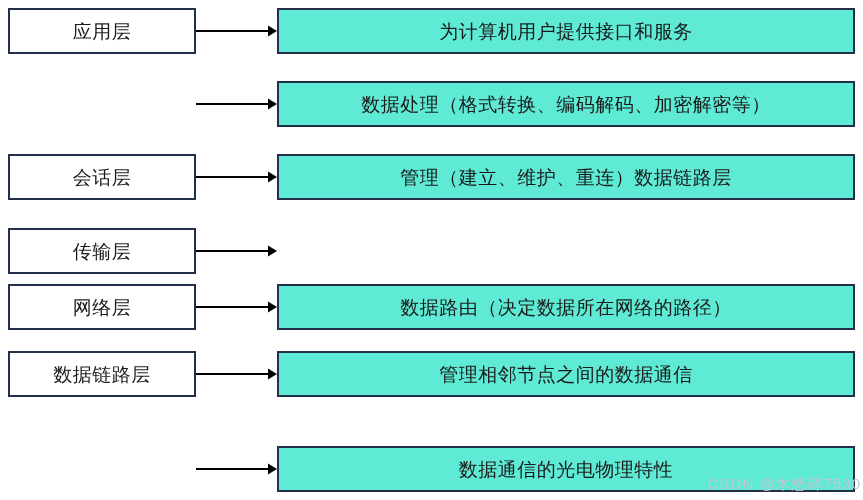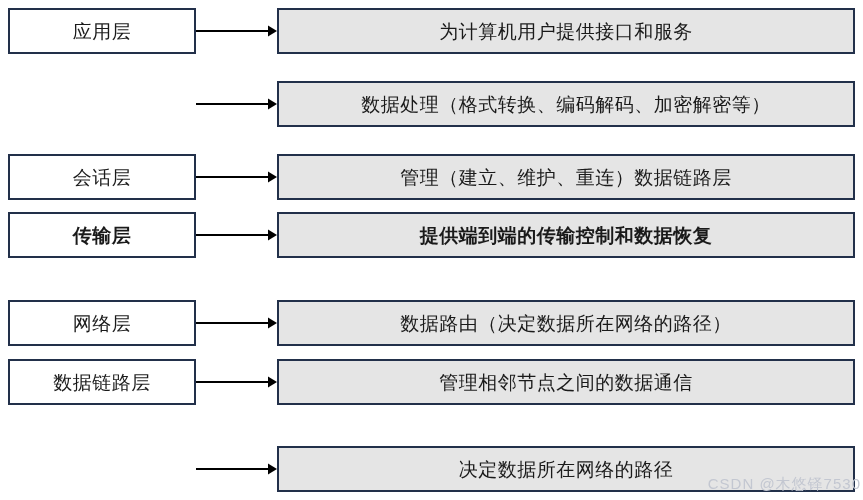--- a/index.html
+++ b/index.html
@@ -53,21 +53,21 @@
   }
 
   .desc-box {
     position: absolute;
     left: 277px;
     top: 0;
     width: 578px;
     height: 46px;
     box-sizing: border-box;
     border: 2px solid #22304a;
-    background: #e5e5e5;
+    background: #5eead4;
     display: flex;
     align-items: center;
     justify-content: center;
   }
 
   .desc-label {
     font-size: 19px;
     color: #1a1a1a;
     line-height: 1;
     letter-spacing: 0.5px;
@@ -135,49 +135,46 @@
       <div class="connector">
         <svg width="81" height="46" viewBox="0 0 81 46" xmlns="http://www.w3.org/2000/svg">
           <line x1="0" y1="23" x2="72" y2="23" stroke="#000000" stroke-width="2"></line>
           <polygon points="72,17.5 81,23 72,28.5" fill="#000000"></polygon>
         </svg>
       </div>
       <div class="desc-box">
         <span class="desc-label">管理（建立、维护、重连）数据链路层</span>
       </div>
     </div>
-    <div class="row" style="top: 212px; font-weight: bold;">
+    <div class="row" style="top: 228px;">
       <div class="layer-box">
         <span class="layer-label">传输层</span>
       </div>
       <div class="connector">
         <svg width="81" height="46" viewBox="0 0 81 46" xmlns="http://www.w3.org/2000/svg">
           <line x1="0" y1="23" x2="72" y2="23" stroke="#000000" stroke-width="2"></line>
           <polygon points="72,17.5 81,23 72,28.5" fill="#000000"></polygon>
         </svg>
       </div>
-      <div class="desc-box">
-        <span class="desc-label">提供端到端的传输控制和数据恢复</span>
-      </div>
     </div>
-    <div class="row" style="top: 300px;">
+    <div class="row" style="top: 284px;">
       <div class="layer-box">
         <span class="layer-label">网络层</span>
       </div>
       <div class="connector">
         <svg width="81" height="46" viewBox="0 0 81 46" xmlns="http://www.w3.org/2000/svg">
           <line x1="0" y1="23" x2="72" y2="23" stroke="#000000" stroke-width="2"></line>
           <polygon points="72,17.5 81,23 72,28.5" fill="#000000"></polygon>
         </svg>
       </div>
       <div class="desc-box">
         <span class="desc-label">数据路由（决定数据所在网络的路径）</span>
       </div>
     </div>
-    <div class="row" style="top: 359px;">
+    <div class="row" style="top: 351px;">
       <div class="layer-box">
         <span class="layer-label">数据链路层</span>
       </div>
       <div class="connector">
         <svg width="81" height="46" viewBox="0 0 81 46" xmlns="http://www.w3.org/2000/svg">
           <line x1="0" y1="23" x2="72" y2="23" stroke="#000000" stroke-width="2"></line>
           <polygon points="72,17.5 81,23 72,28.5" fill="#000000"></polygon>
         </svg>
       </div>
       <div class="desc-box">
@@ -185,18 +182,18 @@
       </div>
     </div>
     <div class="row" style="top: 446px;">
       <div class="connector">
         <svg width="81" height="46" viewBox="0 0 81 46" xmlns="http://www.w3.org/2000/svg">
           <line x1="0" y1="23" x2="72" y2="23" stroke="#000000" stroke-width="2"></line>
           <polygon points="72,17.5 81,23 72,28.5" fill="#000000"></polygon>
         </svg>
       </div>
       <div class="desc-box">
-        <span class="desc-label">决定数据所在网络的路径</span>
+        <span class="desc-label">数据通信的光电物理特性</span>
       </div>
     </div>
   </div>
 
 <div class="watermark">CSDN @木悠铎7530</div>
 
 </body></html>

